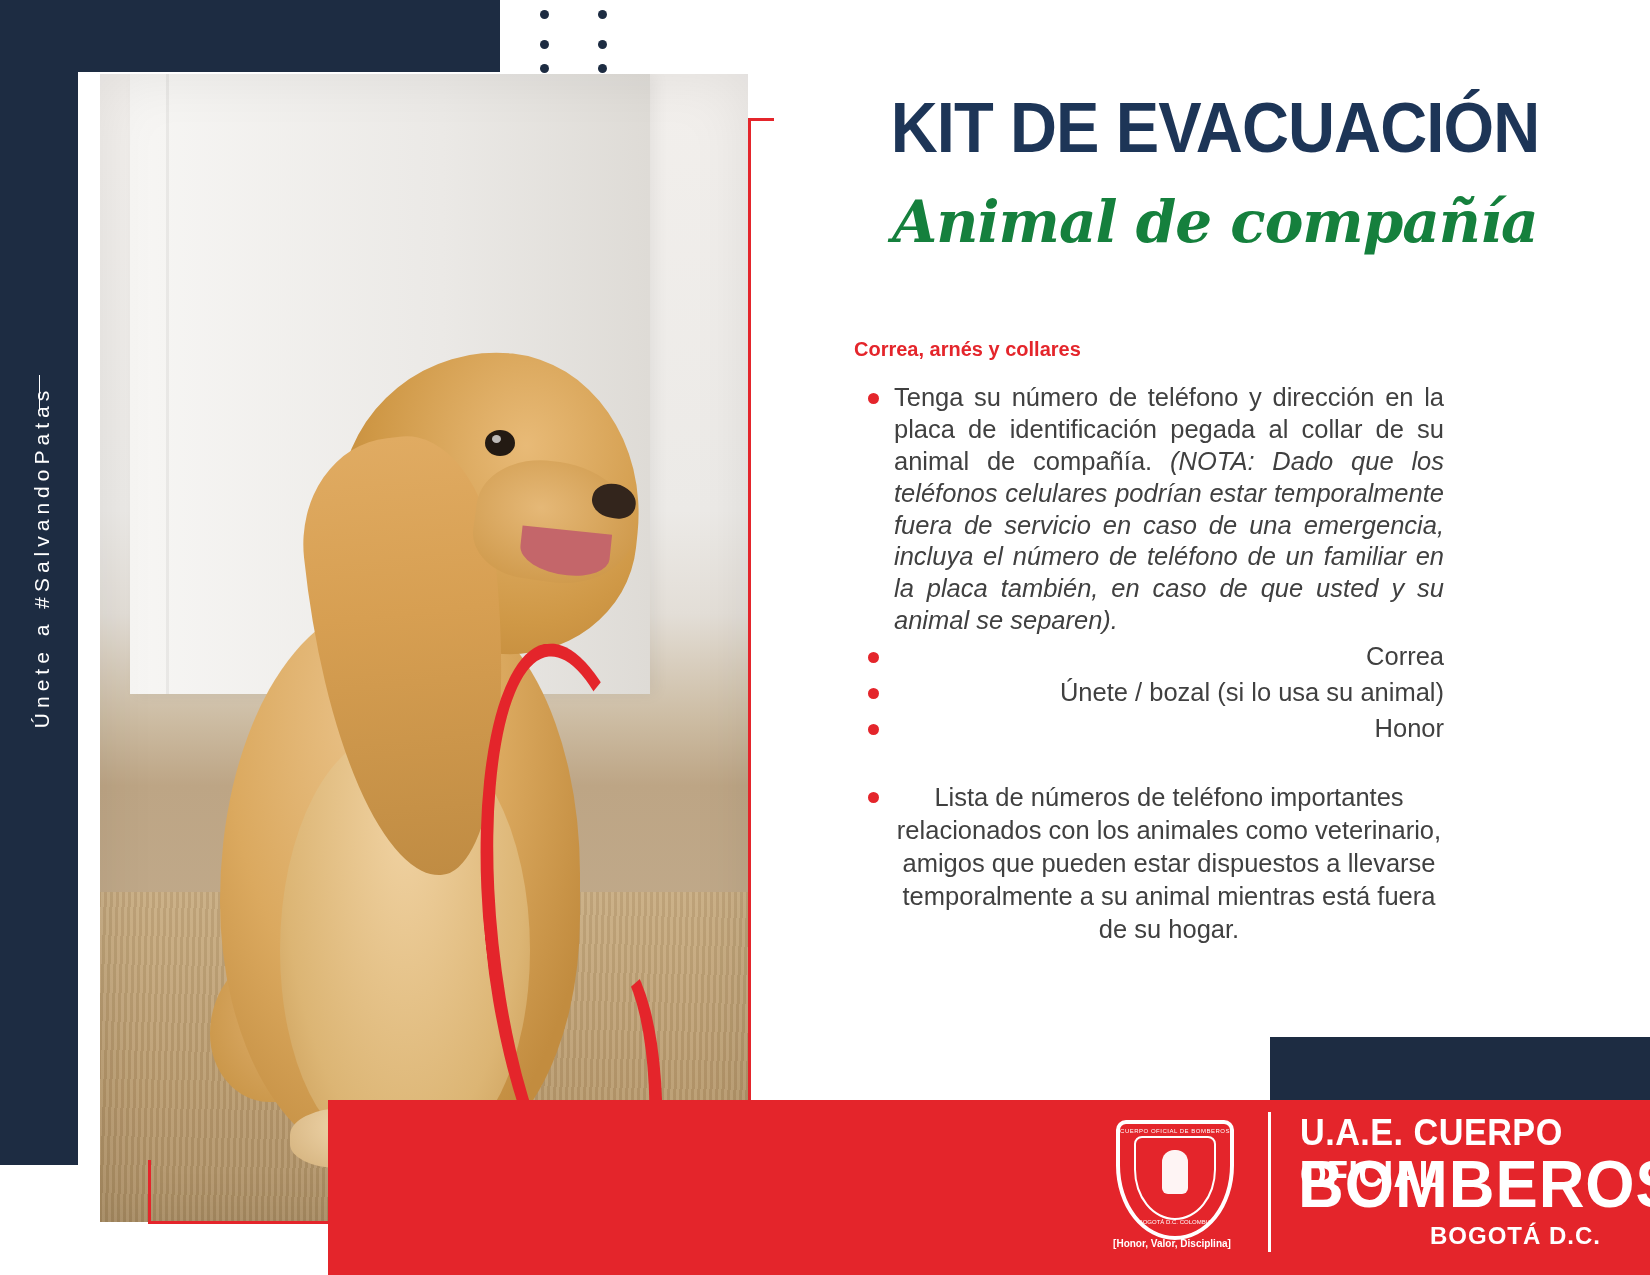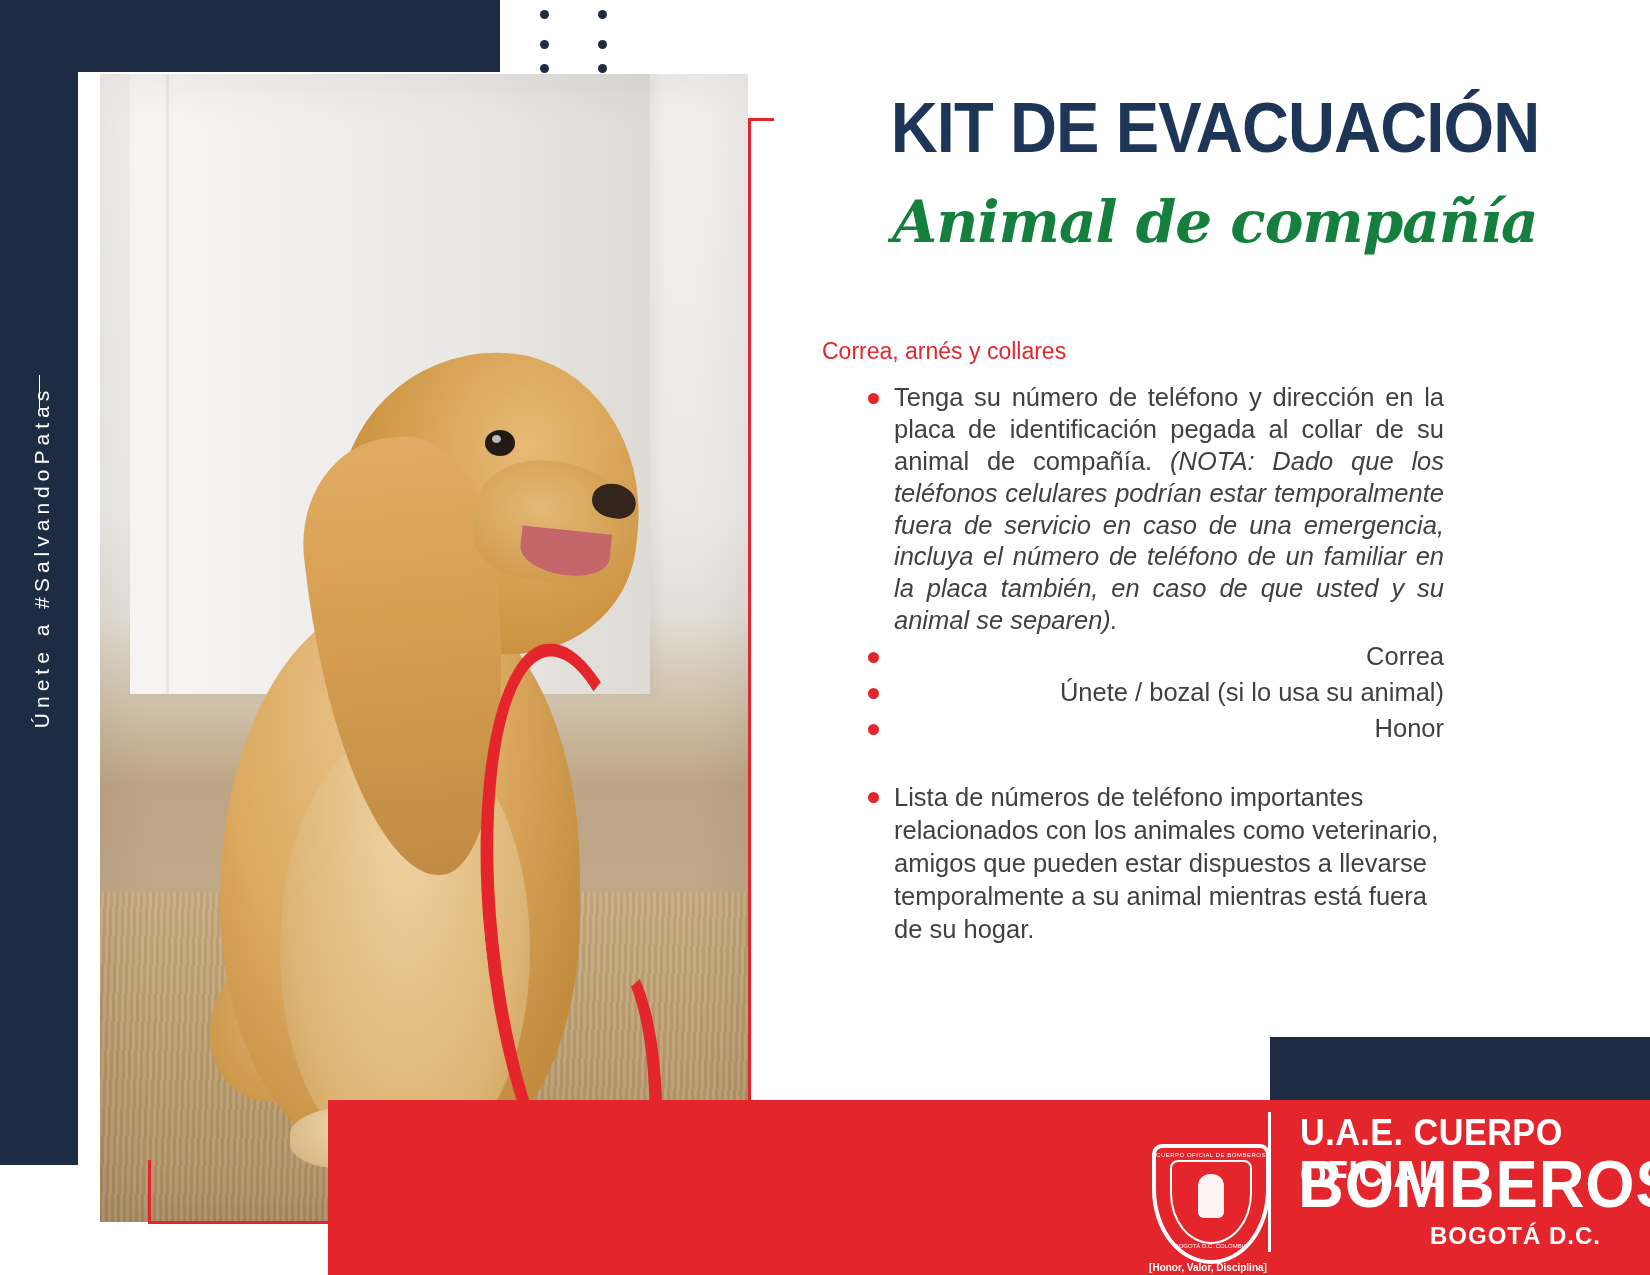--- a/index.html
+++ b/index.html
@@ -298,25 +298,25 @@
     color: #15803d;
     font-family: "DejaVu Serif", serif;
     font-style: italic;
     font-weight: bold;
     font-size: 58px;
     letter-spacing: -1px;
   }
 
   .section-title {
     position: absolute;
-    left: 822px;
+    left: 854px;
     top: 338px;
     color: #e4252b;
-    font-size: 23px;
-    font-weight: normal;
+    font-size: 20px;
+    font-weight: bold;
   }
 
   
   .content {
     position: absolute;
     left: 864px;
     top: 382px;
     width: 580px;
     color: #404040;
   }
@@ -335,21 +335,21 @@
     top: 11px;
     width: 11px; height: 11px;
     border-radius: 50%;
     background: #e4252b;
   }
   .li .note {
     font-style: italic;
   }
   .li-plain { text-align: right; }
   .gap { height: 32px; }
-  .li-last { text-align: left; line-height: 1.3; }
+  .li-last { text-align: center; line-height: 1.3; }
 
   
   .red-band {
     position: absolute;
     left: 328px;
     top: 1100px;
     width: 1322px;
     height: 175px;
     background: #e4252b;
   }
@@ -357,24 +357,23 @@
     position: absolute;
     left: 1270px;
     top: 1037px;
     width: 380px;
     height: 63px;
     background: #1d2c42;
   }
   .logo-wrap {
     position: absolute;
     left: 1108px;
-    top: 1144px;
+    top: 1120px;
     width: 128px;
     height: 128px;
-    margin-left: 36px;
   }
   .shield {
     position: absolute;
     left: 8px; top: 0;
     width: 110px; height: 112px;
     border: 4px solid #ffffff;
     background: #e4252b;
     border-radius: 10px 10px 50% 50% / 10px 10px 62% 62%;
   }
   .shield-inner {

